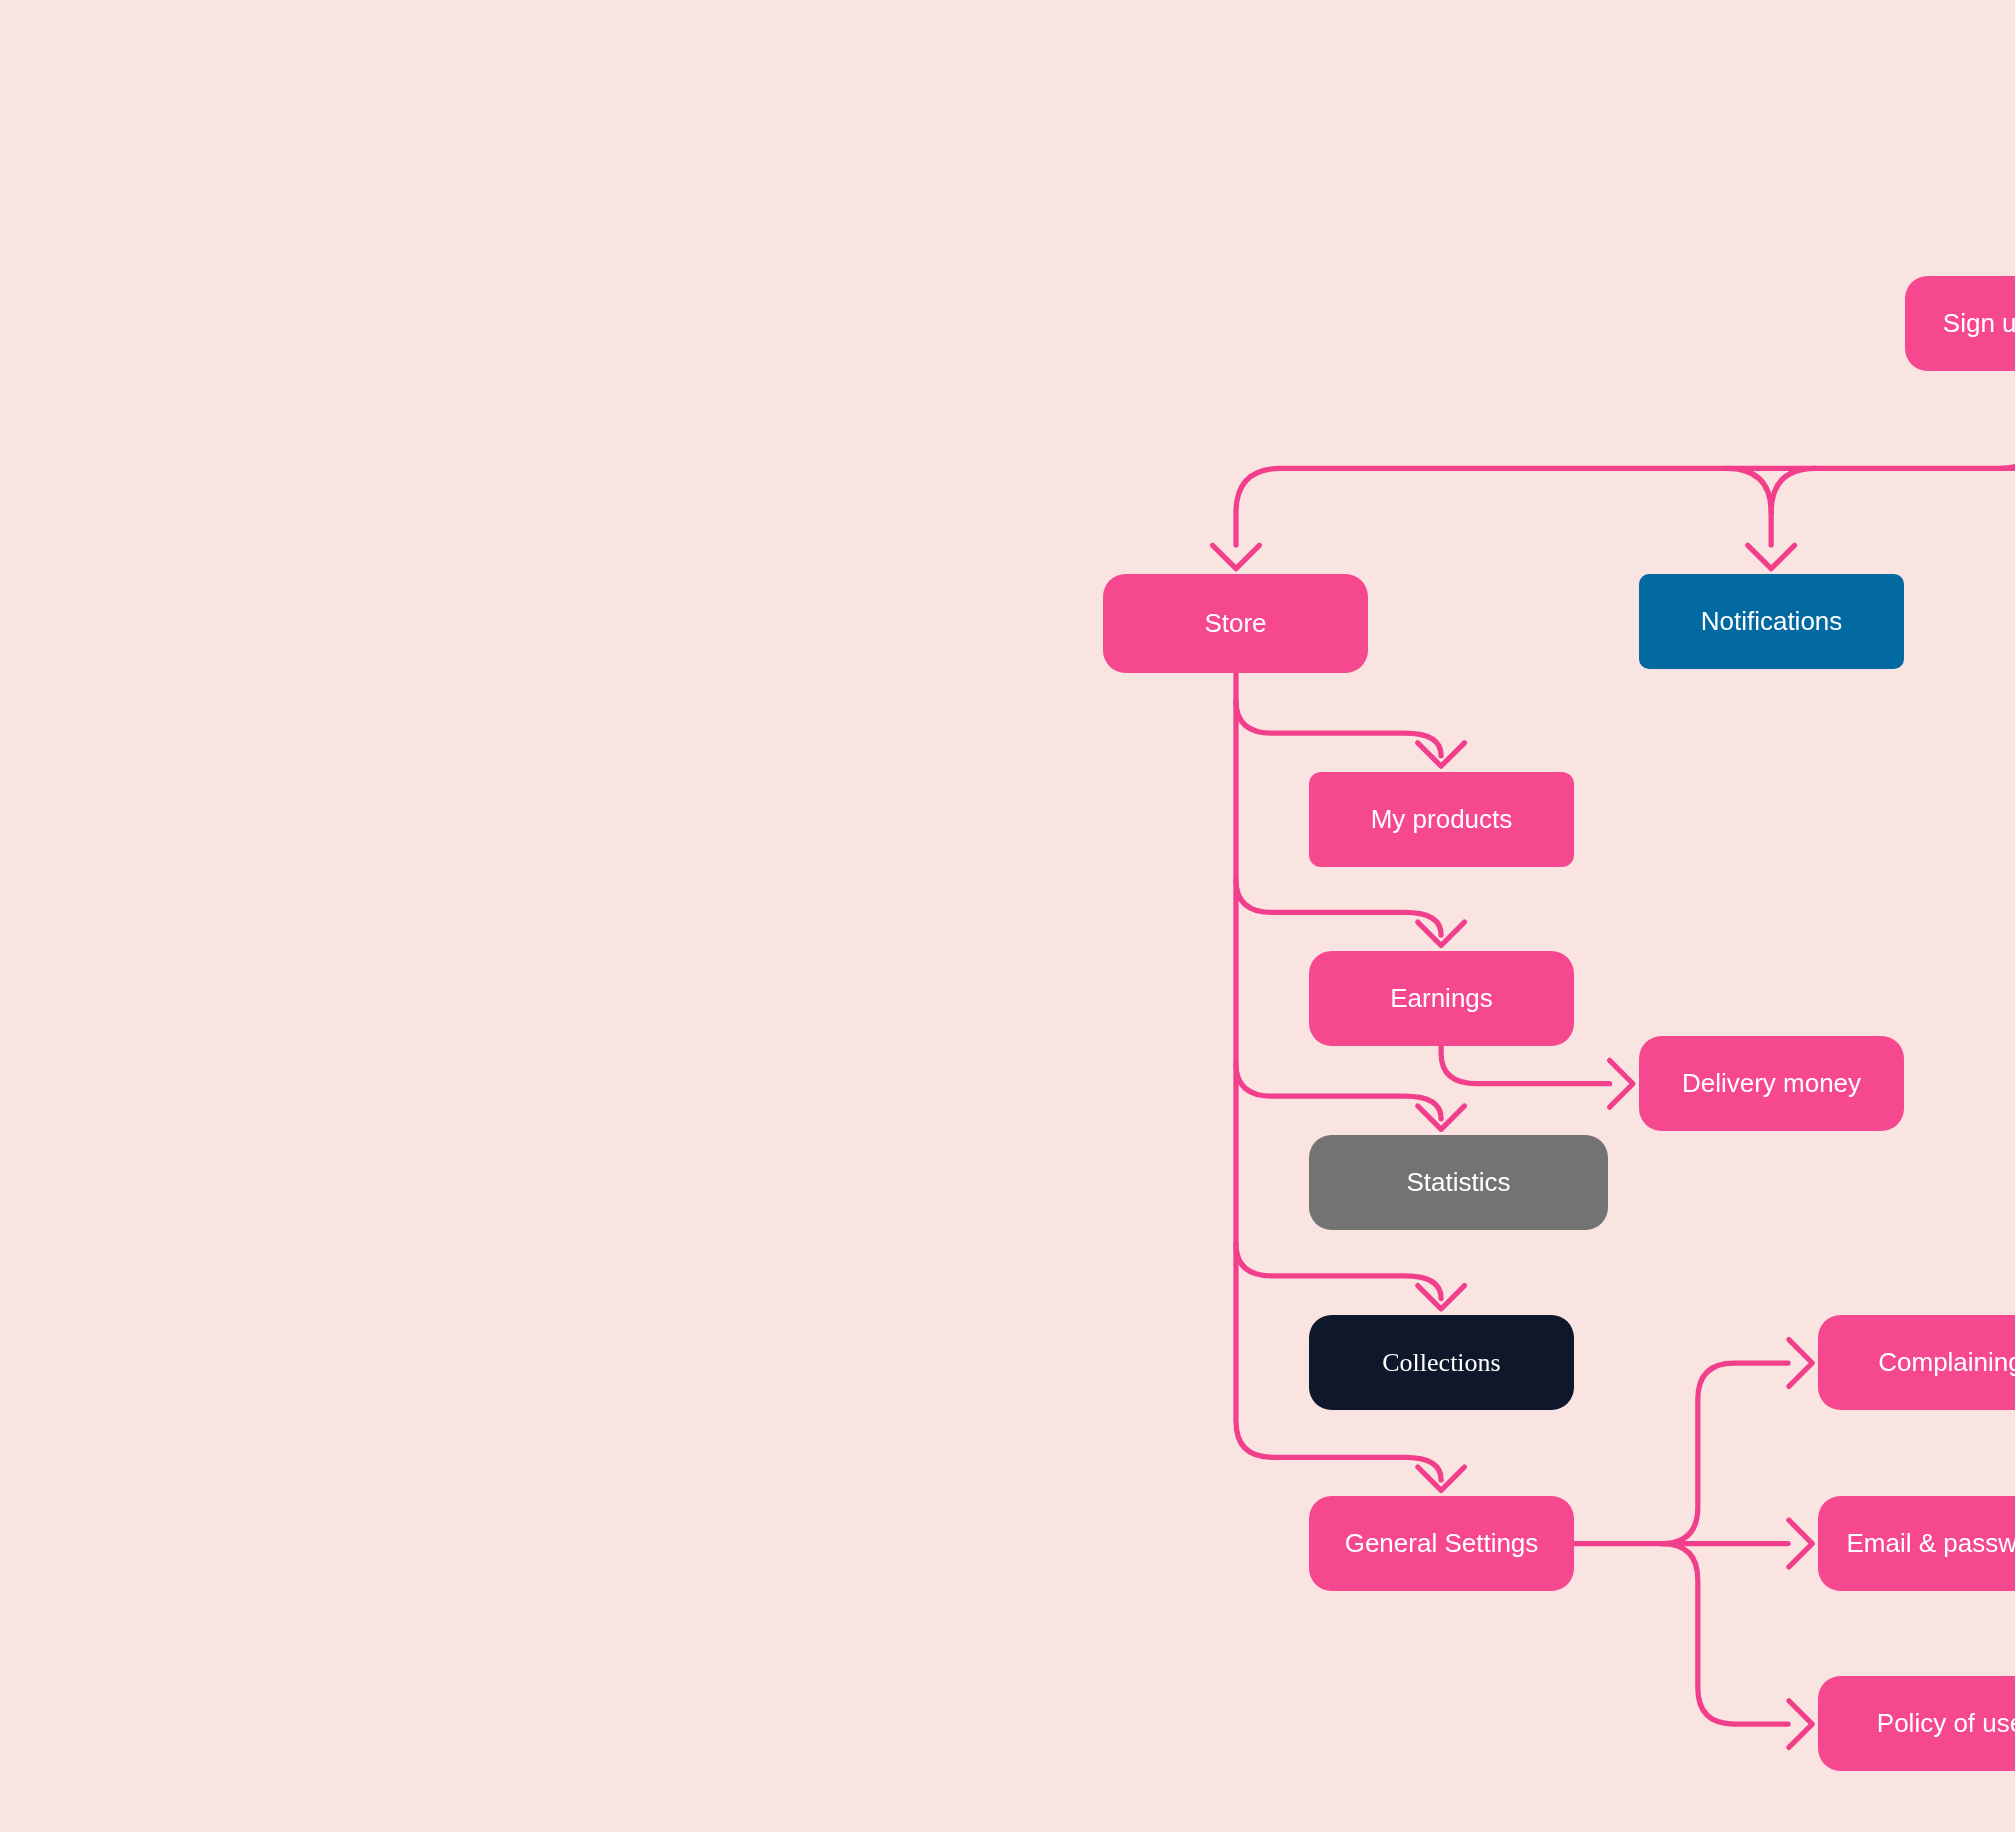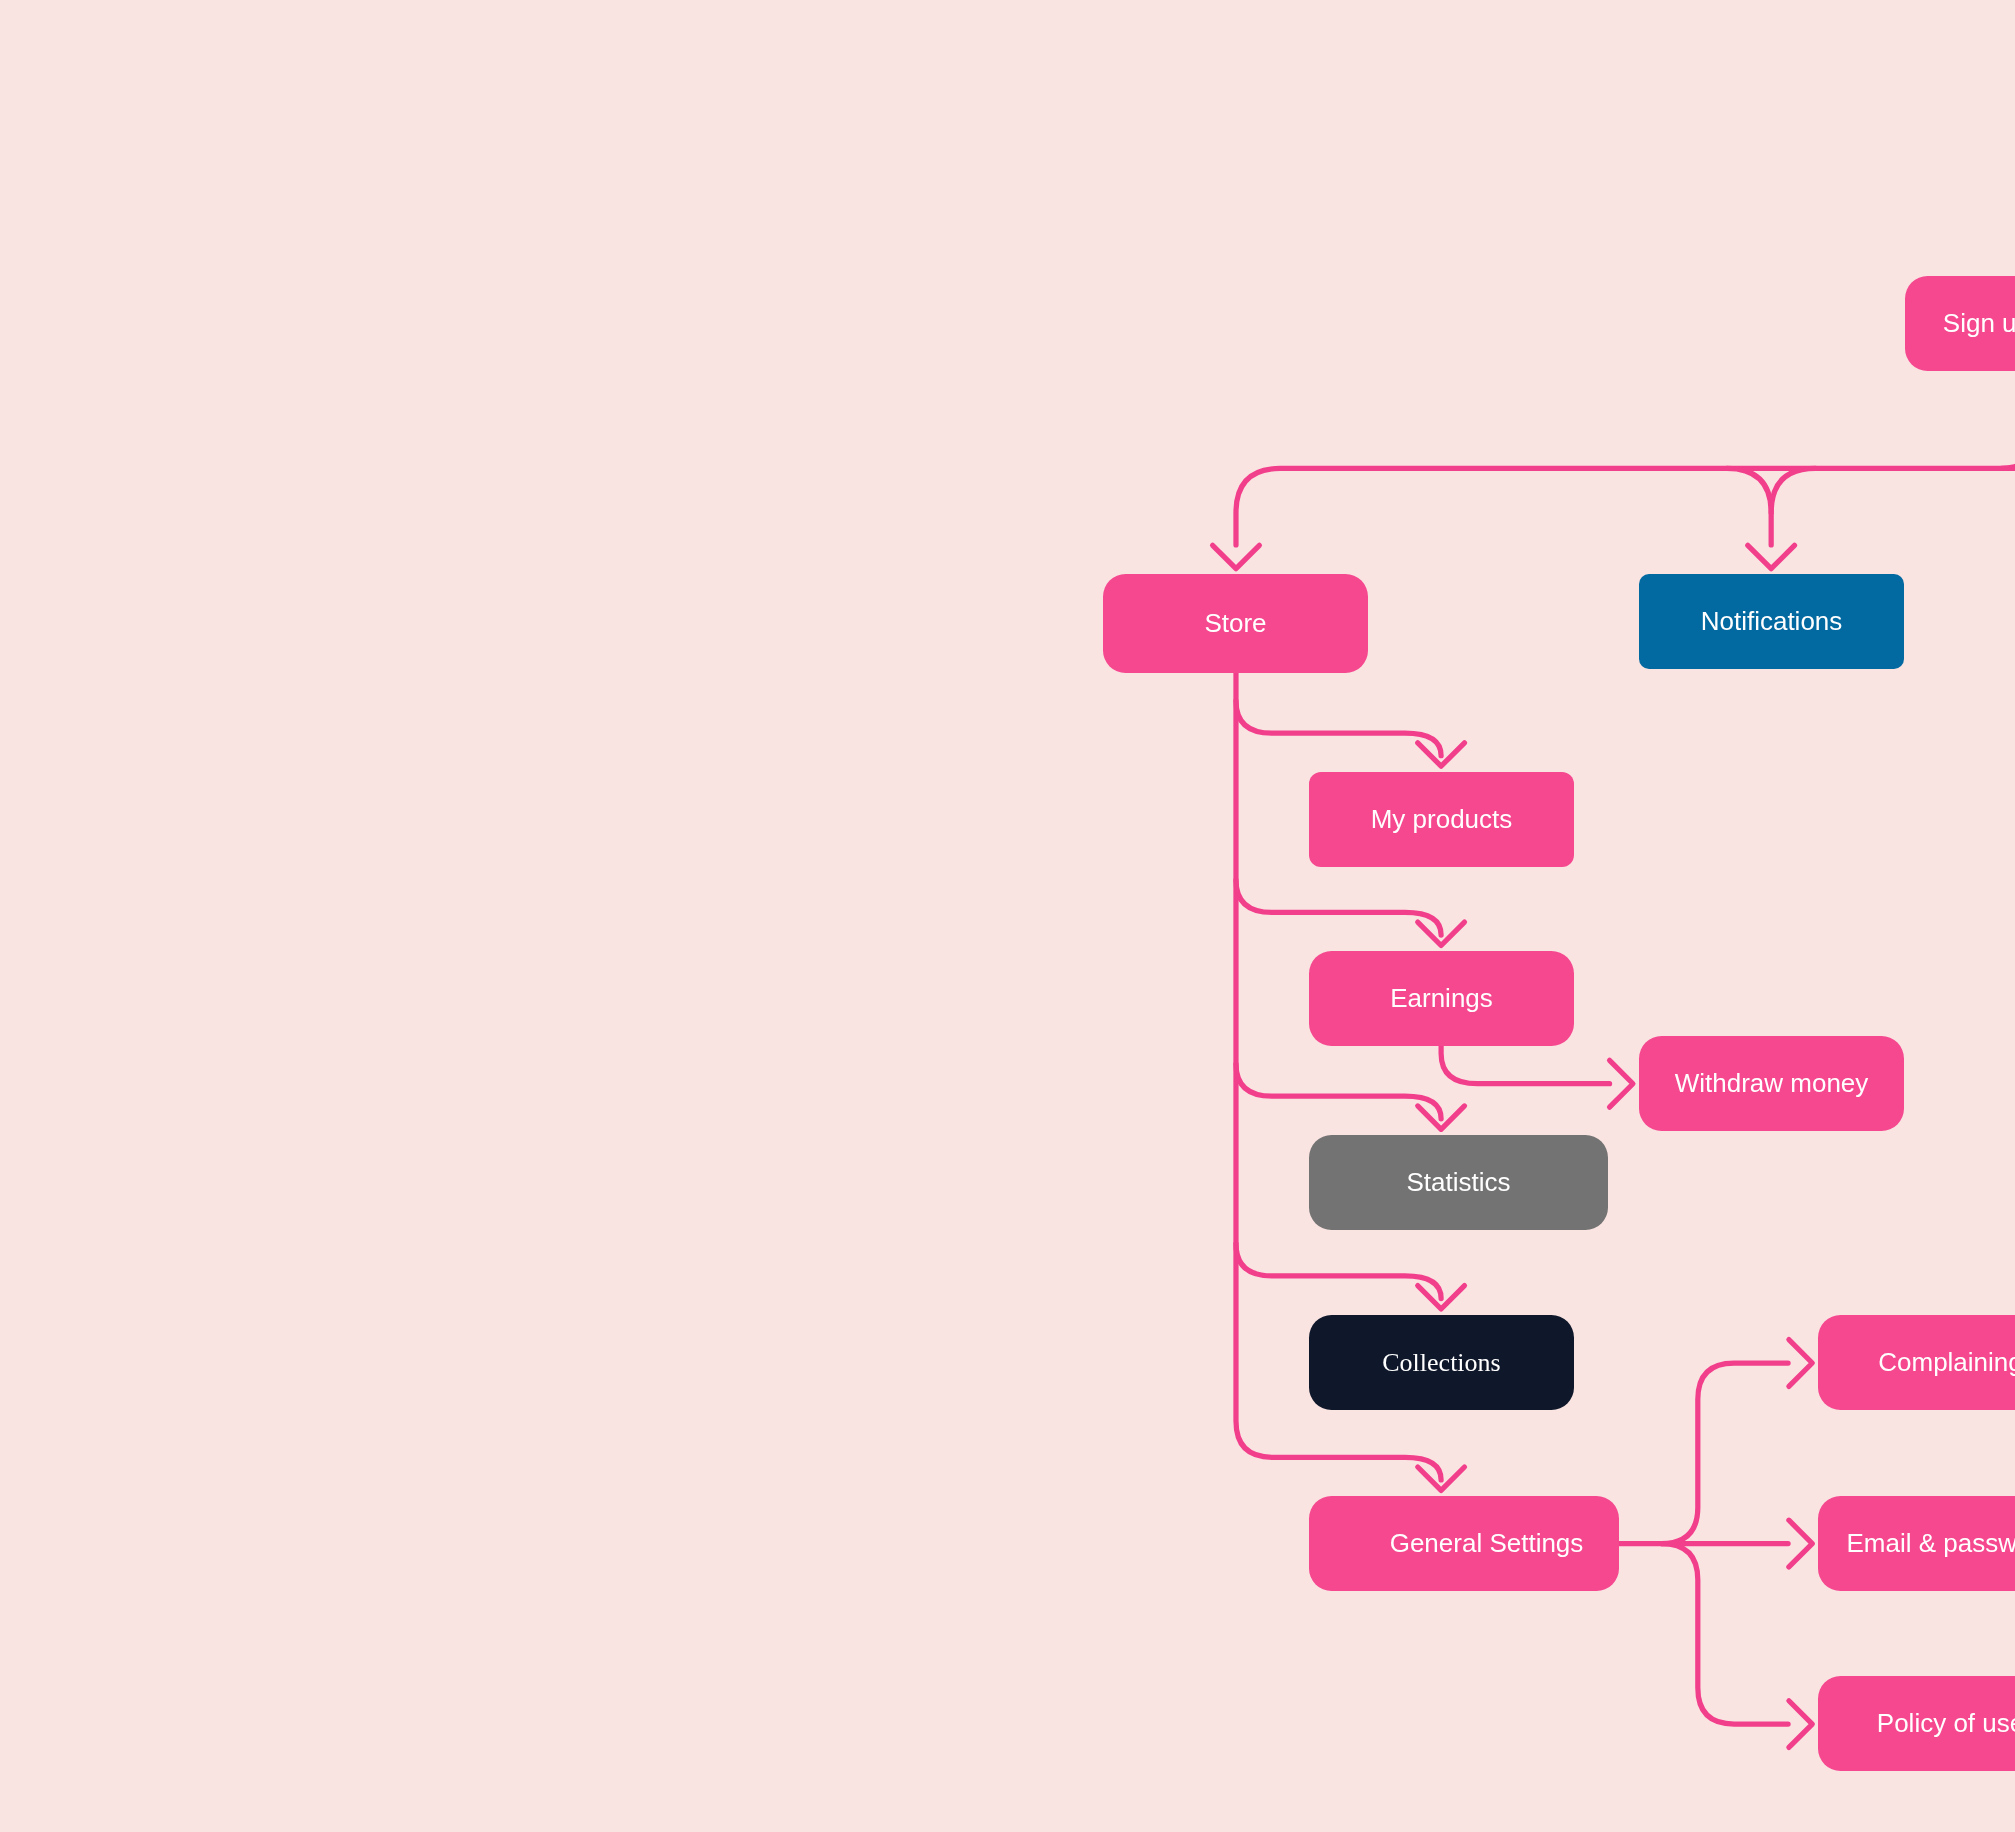--- a/index.html
+++ b/index.html
@@ -83,23 +83,23 @@
       <path d="M5674 1733 L5732 1675 L5790 1733" fill="none" stroke="#F23F8B" stroke-width="13" stroke-linecap="round" stroke-linejoin="round"></path>
     </svg>
 
 
   <div id="nodes">
       <div class="flow-node" style="left: 1905px; top: 276px; width: 265px; height: 95px; border-radius: 22.6px; background: rgb(245, 72, 143); color: rgb(255, 255, 255);">Sign up / Sign in</div>
       <div class="flow-node" style="left: 1103px; top: 574px; width: 265px; height: 99px; border-radius: 22.6px; background: rgb(245, 72, 143); color: rgb(255, 255, 255);">Store</div>
       <div class="flow-node" style="left: 1639px; top: 574px; width: 265px; height: 95px; border-radius: 10px; background: #0369a1; color: rgb(255, 255, 255);">Notifications</div>
       <div class="flow-node" style="left: 1309px; top: 772px; width: 265px; height: 95px; border-radius: 12px; background: rgb(245, 72, 143); color: rgb(255, 255, 255);">My products</div>
       <div class="flow-node" style="left: 1309px; top: 951px; width: 265px; height: 95px; border-radius: 22.6px; background: rgb(245, 72, 143); color: rgb(255, 255, 255);">Earnings</div>
-      <div class="flow-node" style="left: 1639px; top: 1036px; width: 265px; height: 95px; border-radius: 22.6px; background: rgb(245, 72, 143); color: rgb(255, 255, 255);">Withdraw money</div>
+      <div class="flow-node" style="left: 1639px; top: 1036px; width: 265px; height: 95px; border-radius: 22.6px; background: rgb(245, 72, 143); color: rgb(255, 255, 255);">Delivery money</div>
       <div class="flow-node" style="left: 1309px; top: 1135px; width: 299px; height: 95px; border-radius: 22.6px; background: #737373; color: rgb(255, 255, 255);">Statistics</div>
       <div class="flow-node" style="left: 1309px; top: 1315px; width: 265px; height: 95px; border-radius: 22.6px; background: #0f172a; color: rgb(255, 255, 255); font-family: Liberation Serif, serif;">Collections</div>
-      <div class="flow-node" style="left: 1309px; top: 1496px; width: 265px; height: 95px; border-radius: 22.6px; background: rgb(245, 72, 143); color: rgb(255, 255, 255); padding-left: 45px;">General Settings</div>
+      <div class="flow-node" style="left: 1309px; top: 1496px; width: 265px; height: 95px; border-radius: 22.6px; background: rgb(245, 72, 143); color: rgb(255, 255, 255);">General Settings</div>
       <div class="flow-node" style="left: 1818px; top: 1315px; width: 265px; height: 95px; border-radius: 22.6px; background: rgb(245, 72, 143); color: rgb(255, 255, 255);">Complaining</div>
       <div class="flow-node" style="left: 1818px; top: 1496px; width: 265px; height: 95px; border-radius: 22.6px; background: rgb(245, 72, 143); color: rgb(255, 255, 255);">Email &amp; password</div>
       <div class="flow-node" style="left: 1818px; top: 1676px; width: 265px; height: 95px; border-radius: 22.6px; background: rgb(245, 72, 143); color: rgb(255, 255, 255);">Policy of use</div>
     </div>
 
 </div>
 
 
 </body></html>

